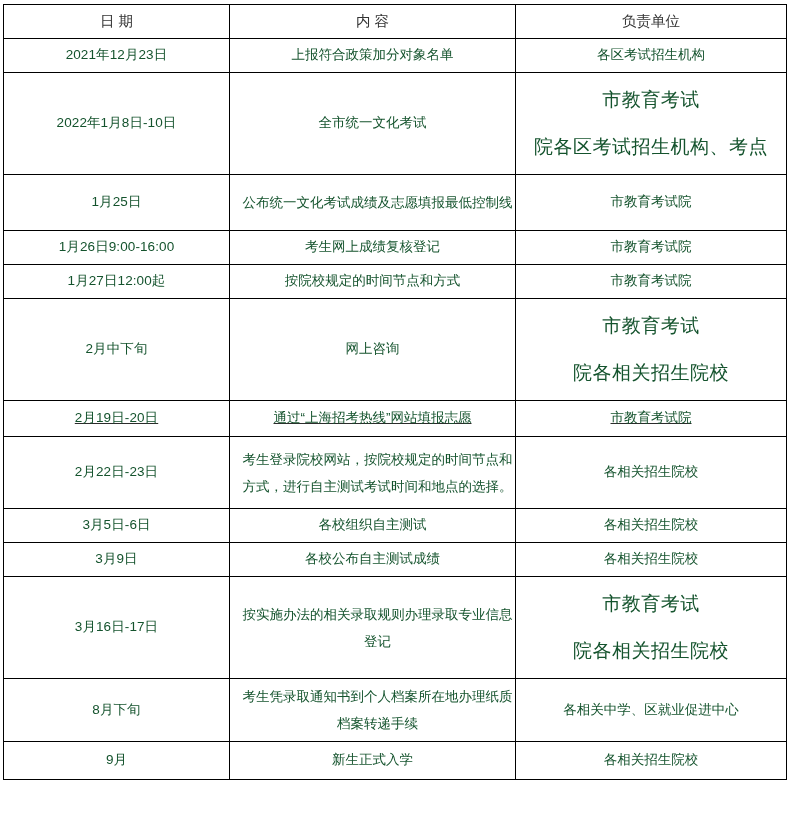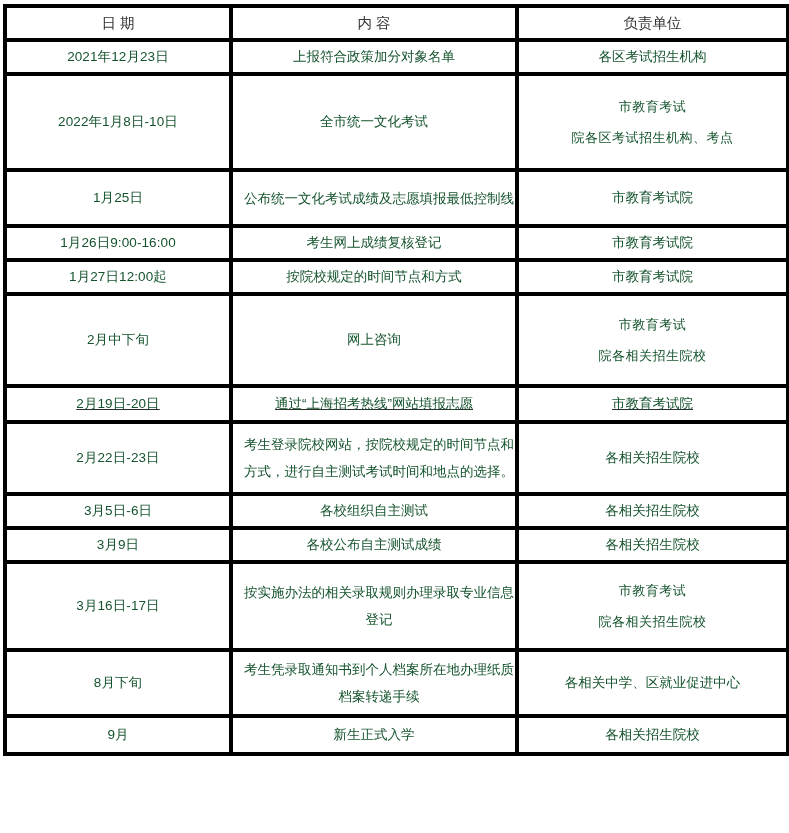--- a/index.html
+++ b/index.html
@@ -30,21 +30,21 @@
     table-layout: fixed;
     background: #ffffff;
   }
 
   table.schedule col.c-date    { width: 226px; }
   table.schedule col.c-content { width: 286px; }
   table.schedule col.c-unit    { width: 271px; }
 
   table.schedule th,
   table.schedule td {
-    border: 4px solid #000000;
+    border: 1px solid #000000;
     text-align: center;
     vertical-align: middle;
     padding: 4px 6px;
     box-sizing: border-box;
     line-height: 1.55;
     word-break: break-all;
   }
 
   table.schedule th {
     font-weight: normal;
@@ -67,21 +67,21 @@
   td.cell-content {
     font-size: 13.5px;
   }
 
   td.cell-unit {
     font-size: 13.5px;
   }
 
   
   td.cell-unit.big {
-    font-size: 13px;
+    font-size: 19px;
     line-height: 2.45;
     letter-spacing: 0.5px;
   }
 
   td.cell-unit.big .unit-line {
     display: block;
   }
 
   
   td.cell-content.multiline {

